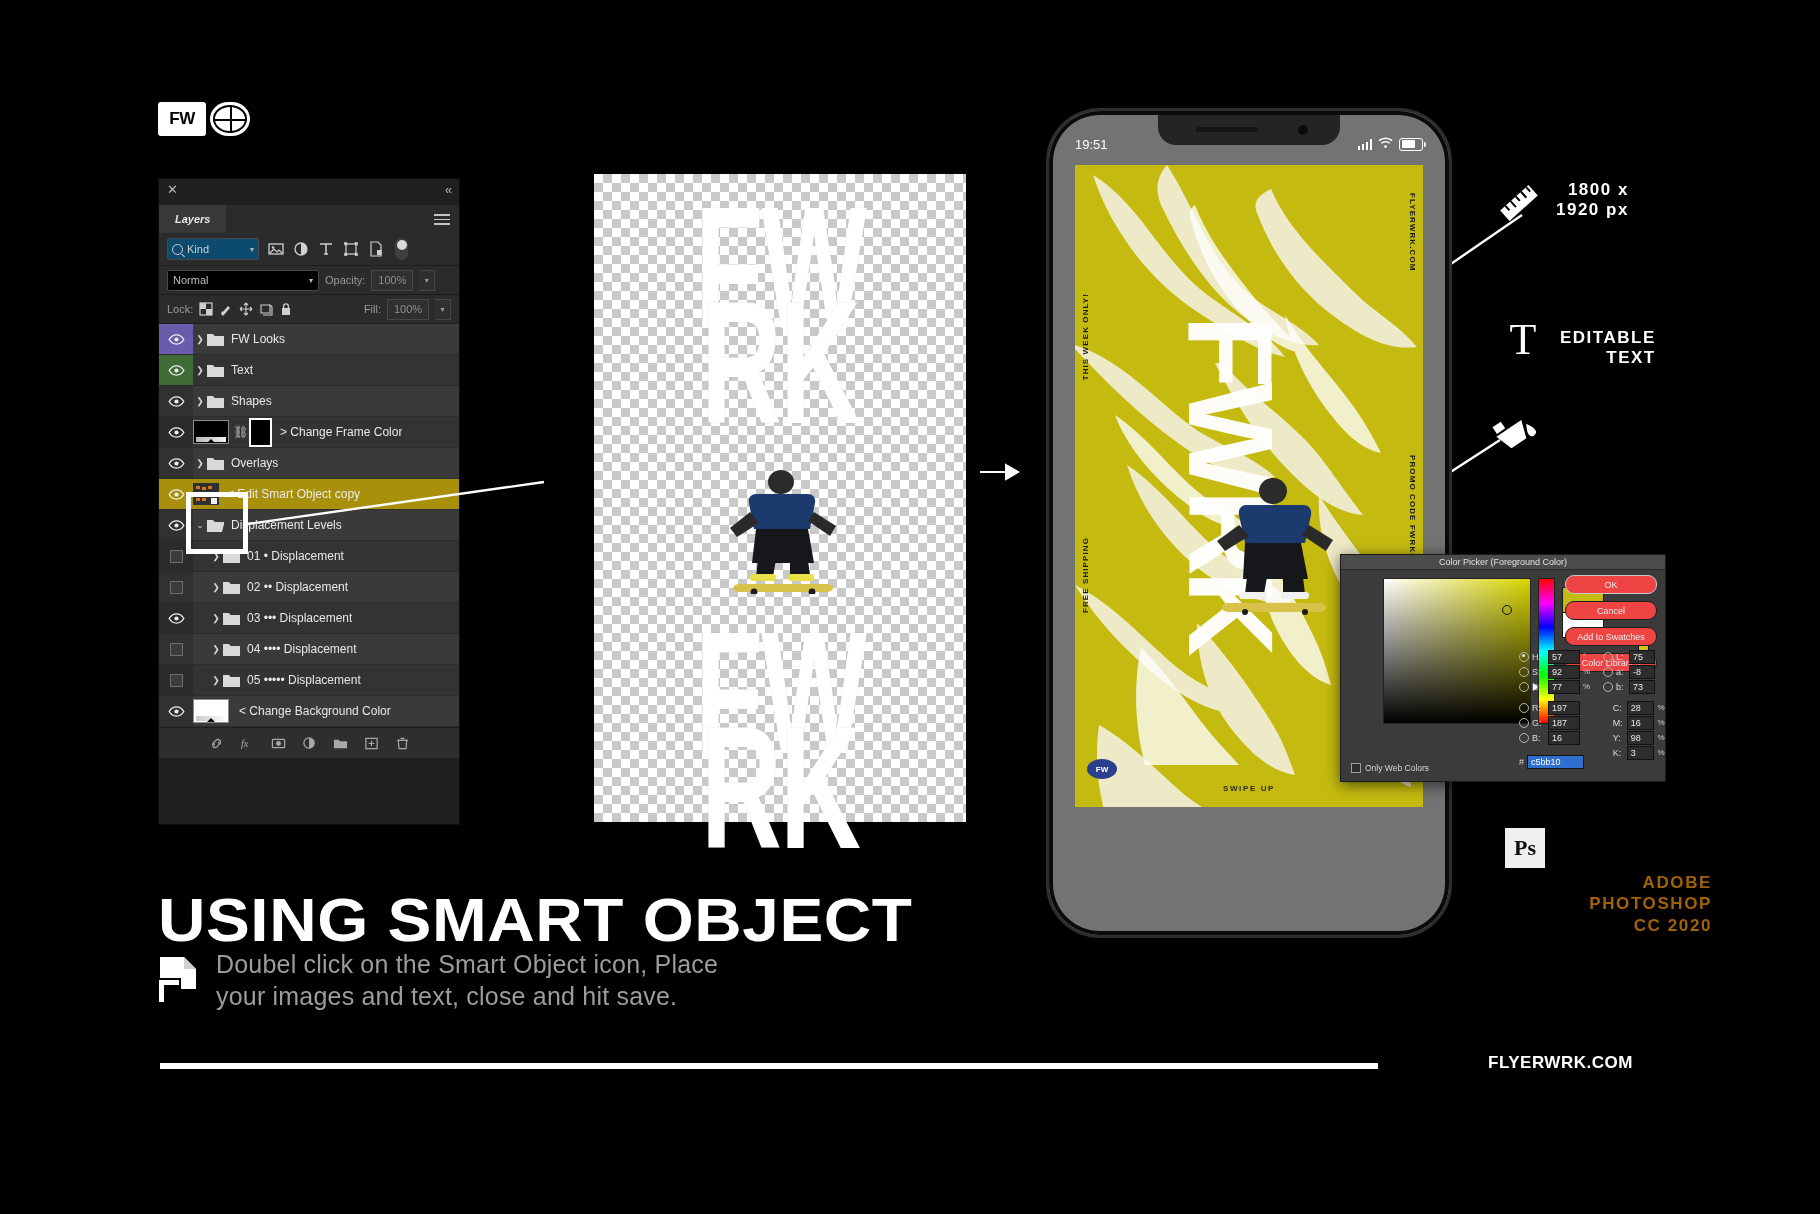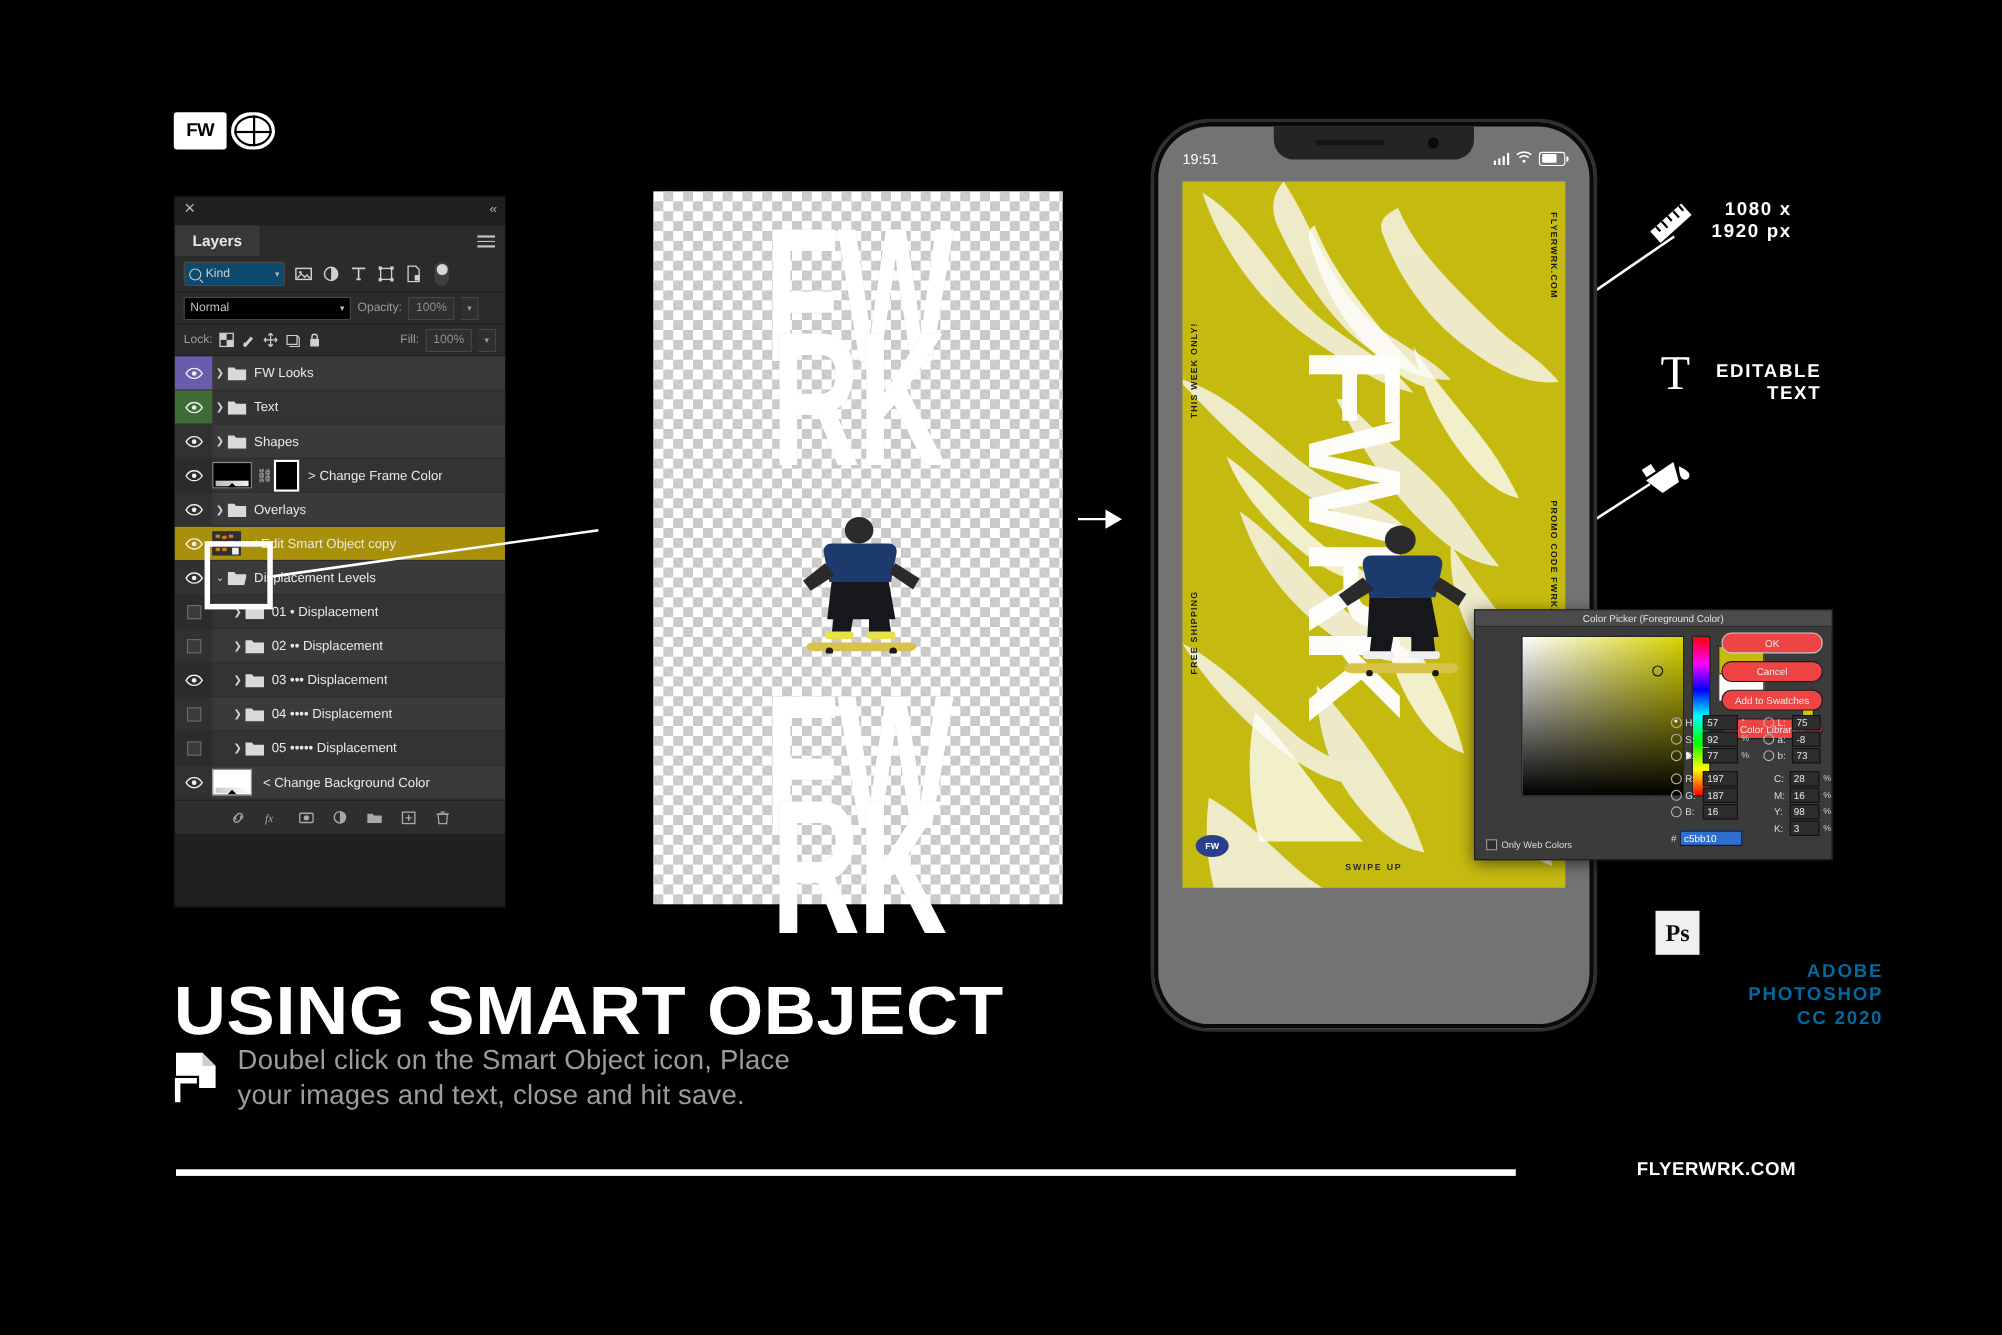--- a/index.html
+++ b/index.html
@@ -20,21 +20,21 @@
   
   #ps-panel{
     position:absolute;left:158px;top:178px;width:300px;height:645px;
     background:#1f1f1f;border:1px solid #0d0d0d;box-shadow:0 0 0 1px #000;
     font-size:11px;
   }
   .ps-titlebar{height:26px;position:relative;background:#1f1f1f;}
   .ps-titlebar .x{position:absolute;left:8px;top:5px;width:12px;height:12px;color:#b9b9b9;font-size:13px;line-height:12px;cursor:pointer;}
   .ps-titlebar .collapse{position:absolute;right:8px;top:4px;color:#b9b9b9;font-size:12px;letter-spacing:-1px;cursor:pointer;}
   .ps-tabs{height:28px;background:#2b2b2b;display:flex;align-items:stretch;position:relative;}
-  .ps-tab{background:#383838;color:#e6e6e6;font-size:14px;font-weight:bold;display:flex;align-items:center;padding:0 16px;}
+  .ps-tab{background:#383838;color:#e6e6e6;font-size:11px;font-weight:bold;display:flex;align-items:center;padding:0 16px;font-style:italic;}
   .ps-tabs .hamburger{position:absolute;right:9px;top:9px;width:16px;height:11px;display:flex;flex-direction:column;justify-content:space-between;cursor:pointer;}
   .ps-tabs .hamburger i{display:block;height:1.6px;background:#c3c3c3;}
 
   .ps-filterrow{height:32px;background:#2b2b2b;display:flex;align-items:center;padding:0 8px;gap:9px;border-bottom:1px solid #1c1c1c;}
   .kind-select{width:82px;height:20px;border:1px solid #4a4a4a;border-radius:2px;background:#0c4a6e;display:flex;align-items:center;gap:4px;padding:0 4px;color:#cfcfcf;font-size:11px;}
   .kind-select .mag{width:9px;height:9px;border:1.4px solid #cfcfcf;border-radius:50%;position:relative;flex:none;}
   .kind-select .mag:after{content:"";position:absolute;right:-3px;bottom:-3px;width:4px;height:1.4px;background:#cfcfcf;transform:rotate(45deg);}
   .kind-select .cv{margin-left:auto;font-size:8px;color:#b5b5b5;}
   .ficon{width:16px;height:16px;color:#d0d0d0;position:relative;flex:none;}
   .ficon svg{display:block;}
@@ -185,21 +185,21 @@
   .pk-onlyweb .cb{width:8px;height:8px;border:1px solid #9d9d9d;background:#2d2d2d;}
 
   
   .anno{position:absolute;display:flex;align-items:flex-start;gap:14px;}
   .anno .lbl{color:#fff;font-size:17px;font-weight:600;letter-spacing:1.5px;line-height:1.2;text-align:right;}
   #anno-size{left:1496px;top:180px;}
   #anno-text{left:1500px;top:320px;}
   #anno-bg{left:1492px;top:408px;}
   #ps-badge{position:absolute;left:1505px;top:828px;width:40px;height:40px;background:#f0f0f0;display:flex;align-items:center;justify-content:center;}
   #ps-badge span{color:#0d0d0d;font-weight:700;font-size:22px;font-family:"Liberation Serif",serif;}
-  #ps-label{position:absolute;right:108px;top:872px;text-align:right;color:#0369a1;font-size:17px;letter-spacing:1.6px;line-height:1.25;font-weight:600;}
+  #ps-label{position:absolute;right:108px;top:872px;text-align:right;color:#a16207;font-size:17px;letter-spacing:1.6px;line-height:1.25;font-weight:600;}
 
   
   #headline{position:absolute;left:158px;top:884px;color:#fff;font-size:62px;font-weight:900;letter-spacing:.5px;transform:scaleX(1.06);transform-origin:left center;font-family:"Liberation Sans",sans-serif;}
   #subline{position:absolute;left:216px;top:948px;color:#9c9c9c;font-size:25px;line-height:1.28;letter-spacing:.2px;}
   #doc-icon{position:absolute;left:158px;top:955px;width:44px;height:50px;}
   #footer-rule{position:absolute;left:160px;top:1063px;width:1218px;height:6px;background:#fff;}
   #footer-site{position:absolute;left:1488px;top:1053px;color:#fff;font-size:17px;font-weight:800;letter-spacing:.5px;}
 </style>
 </head>
 <body>
@@ -785,21 +785,21 @@
 </div>
 
 <div class="anno" id="anno-size">
   <svg width="46" height="46" viewBox="0 0 46 46">
     <g transform="rotate(-42 23 23)">
       <rect x="4" y="16" width="38" height="14" fill="#fff"></rect>
       <path d="M11 16v6M18 16v8M25 16v6M32 16v8M39 16v6" stroke="#000" stroke-width="2"></path>
     </g>
   </svg>
   <div class="lbl">
-    <div>1080 x</div>
+    <div>1800 x</div>
     <div>1920 px</div>
   </div>
 </div>
 
 <div class="anno" id="anno-text">
   <div style="width:46px;text-align:center;color:#fff;font-family:'Liberation Serif',serif;font-size:44px;line-height:.9;">T</div>
   <div class="lbl" style="padding-top:8px">
     <div>EDITABLE</div>
     <div>TEXT</div>
   </div>

